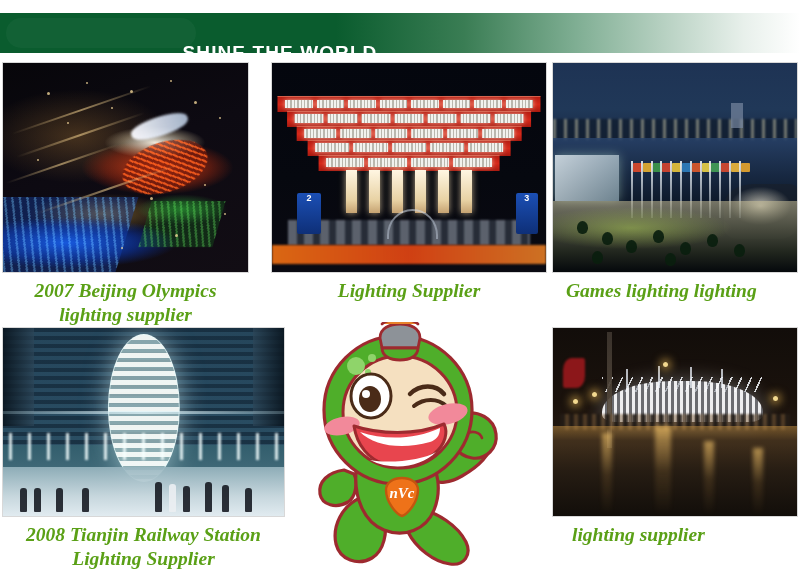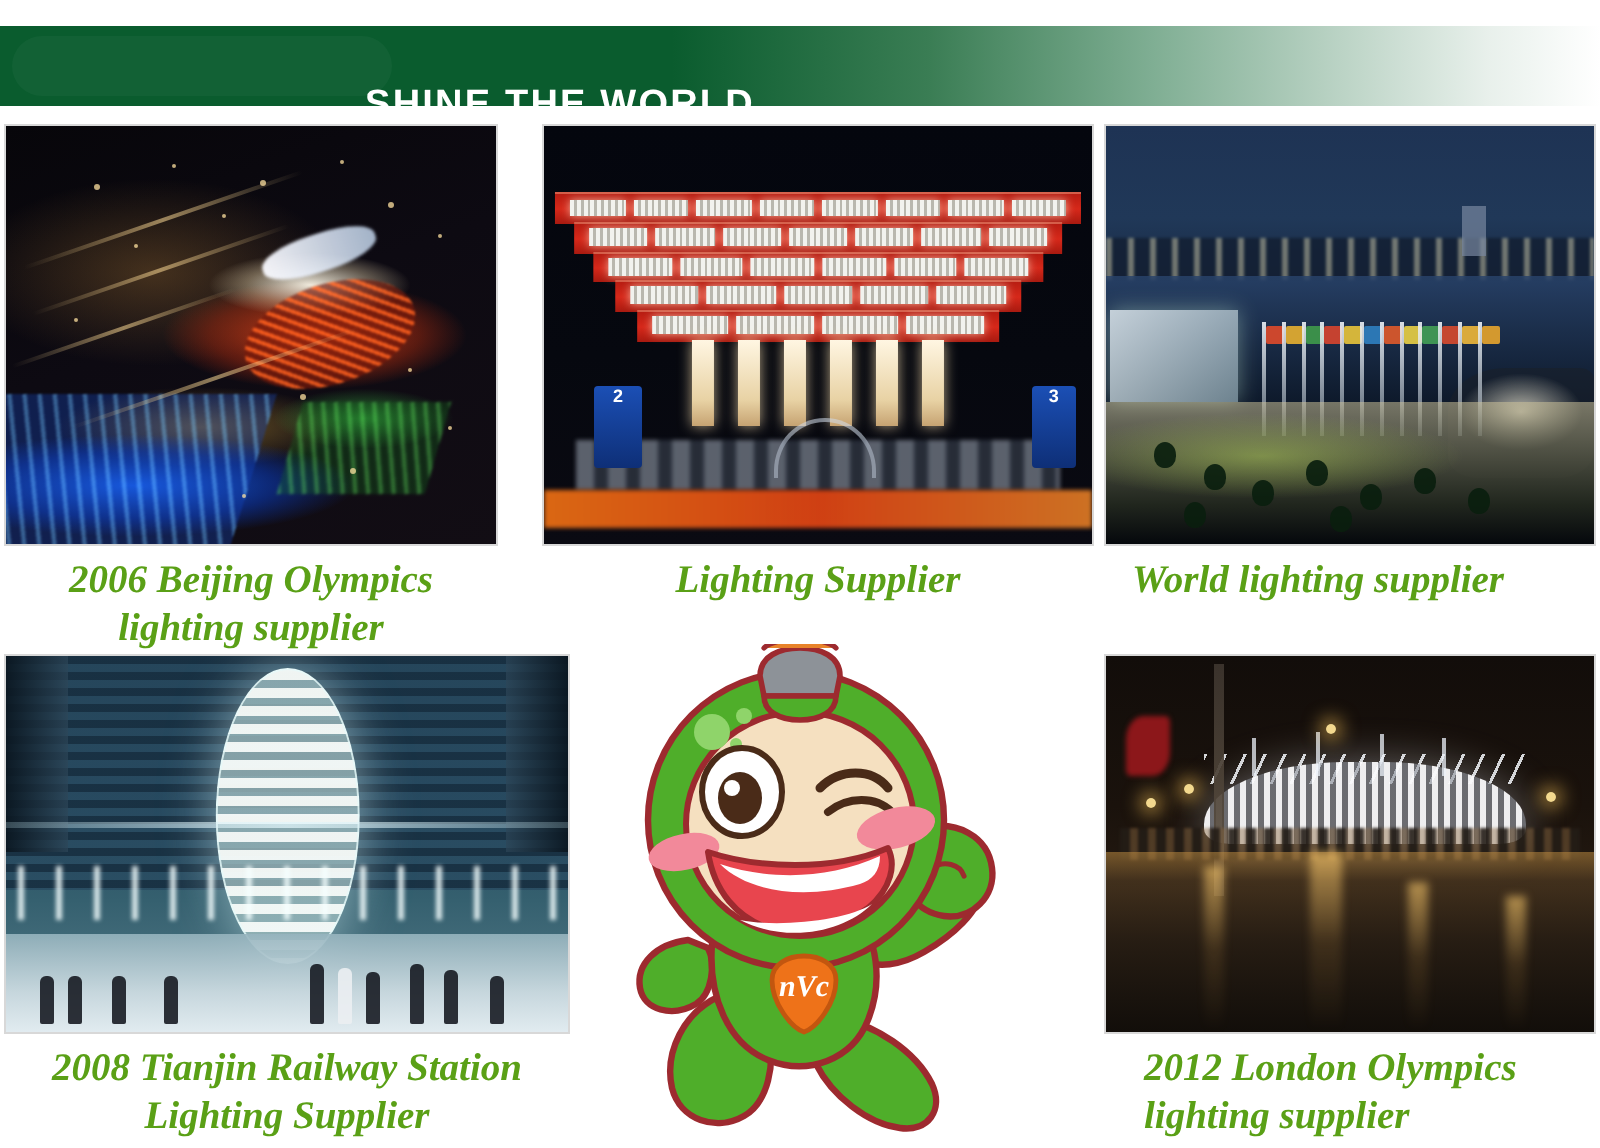--- a/index.html
+++ b/index.html
@@ -510,21 +510,21 @@
       <div class="speck" style="left:26%;top:28%;width:2px;height:2px;"></div>
       <div class="speck" style="left:44%;top:21%;width:2px;height:2px;"></div>
       <div class="speck" style="left:60%;top:64%;width:3px;height:3px;"></div>
       <div class="speck" style="left:82%;top:58%;width:2px;height:2px;"></div>
       <div class="speck" style="left:14%;top:46%;width:2px;height:2px;"></div>
       <div class="speck" style="left:70%;top:82%;width:3px;height:3px;"></div>
       <div class="speck" style="left:48%;top:88%;width:2px;height:2px;"></div>
       <div class="speck" style="left:90%;top:72%;width:2px;height:2px;"></div>
     </div>
     <div class="caption">
-      <span class="ln">2006 Beijing Olympics</span>
+      <span class="ln">2007 Beijing Olympics</span>
       <span class="ln">lighting supplier</span>
     </div>
   </div>
 
   <div class="cell c2">
     <div class="photo p-shanghai">
 
       <div class="pav" style="top:16%;width:96%;height:7%;"></div>
       <div class="pav-row" style="top:17.5%;width:92%;height:4.2%;">
         <div class="pav-slot"></div>
@@ -616,21 +616,21 @@
       <div class="gz-palm" style="left:20%;bottom:13%;"></div>
       <div class="gz-palm" style="left:30%;bottom:9%;"></div>
       <div class="gz-palm" style="left:41%;bottom:14%;"></div>
       <div class="gz-palm" style="left:52%;bottom:8%;"></div>
       <div class="gz-palm" style="left:63%;bottom:12%;"></div>
       <div class="gz-palm" style="left:74%;bottom:7%;"></div>
       <div class="gz-palm" style="left:16%;bottom:4%;"></div>
       <div class="gz-palm" style="left:46%;bottom:3%;"></div>
     </div>
     <div class="caption">
-      <span class="ln">World lighting supplier</span>
+      <span class="ln">Games lighting lighting</span>
     </div>
   </div>
 
   <div class="cell c4">
     <div class="photo p-tianjin">
       <div class="tj-vault"></div>
       <div class="tj-pillar-l"></div>
       <div class="tj-pillar-r"></div>
       <div class="tj-oval"></div>
       <div class="tj-beam"></div>
@@ -668,21 +668,20 @@
       <div class="ld-lamp" style="left:90%;top:36%;"></div>
       <div class="ld-pole"></div>
       <div class="ld-crowd"></div>
       <div class="ld-ground"></div>
       <div class="ld-reflect" style="left:20%;bottom:0;height:44%;"></div>
       <div class="ld-reflect" style="left:42%;bottom:0;height:48%;width:16px;"></div>
       <div class="ld-reflect" style="left:62%;bottom:0;height:40%;"></div>
       <div class="ld-reflect" style="left:82%;bottom:0;height:36%;"></div>
     </div>
     <div class="caption">
-      <span class="ln">2012 London Olympics</span>
       <span class="ln">lighting supplier</span>
     </div>
   </div>
 </div>
 
 <div class="mascot">
   <svg viewBox="0 0 205 252" xmlns="http://www.w3.org/2000/svg">
     <g stroke="#9d2a2f" stroke-width="3.2" stroke-linejoin="round" stroke-linecap="round">
 
       <path d="M62 176 C44 184 34 204 38 222 C42 238 60 244 74 236 C86 229 90 210 86 194 Z" fill="#4fae2a"></path>

